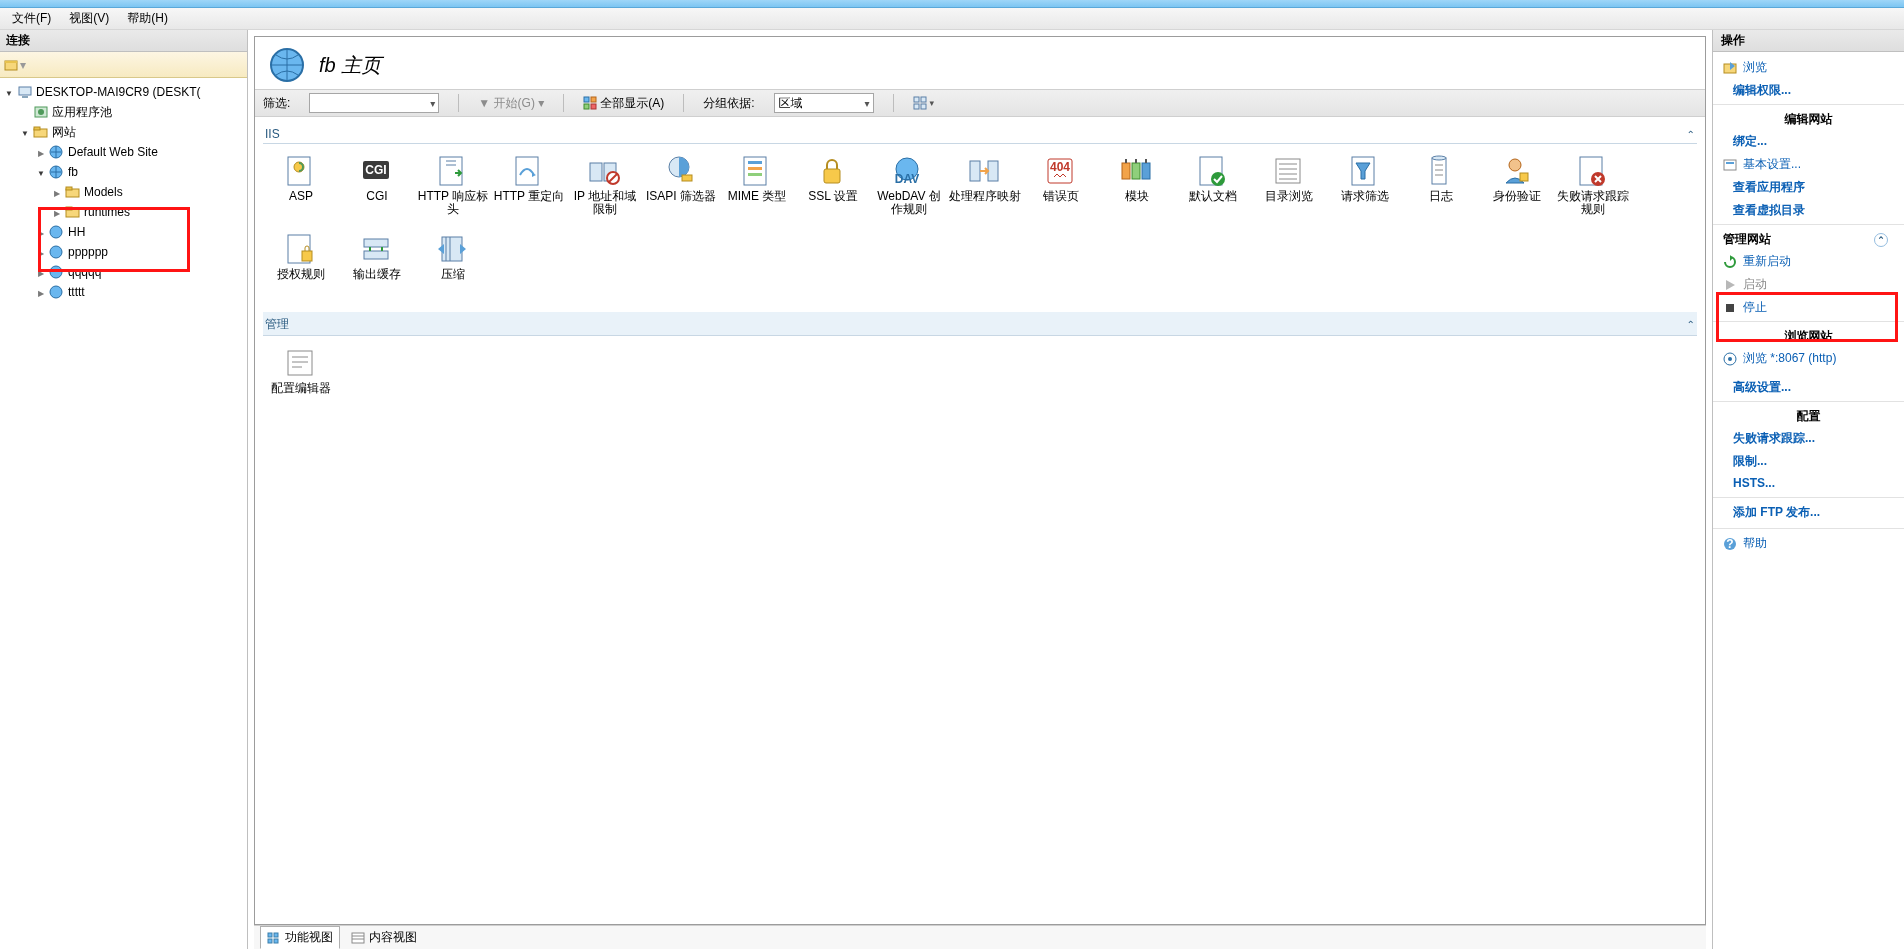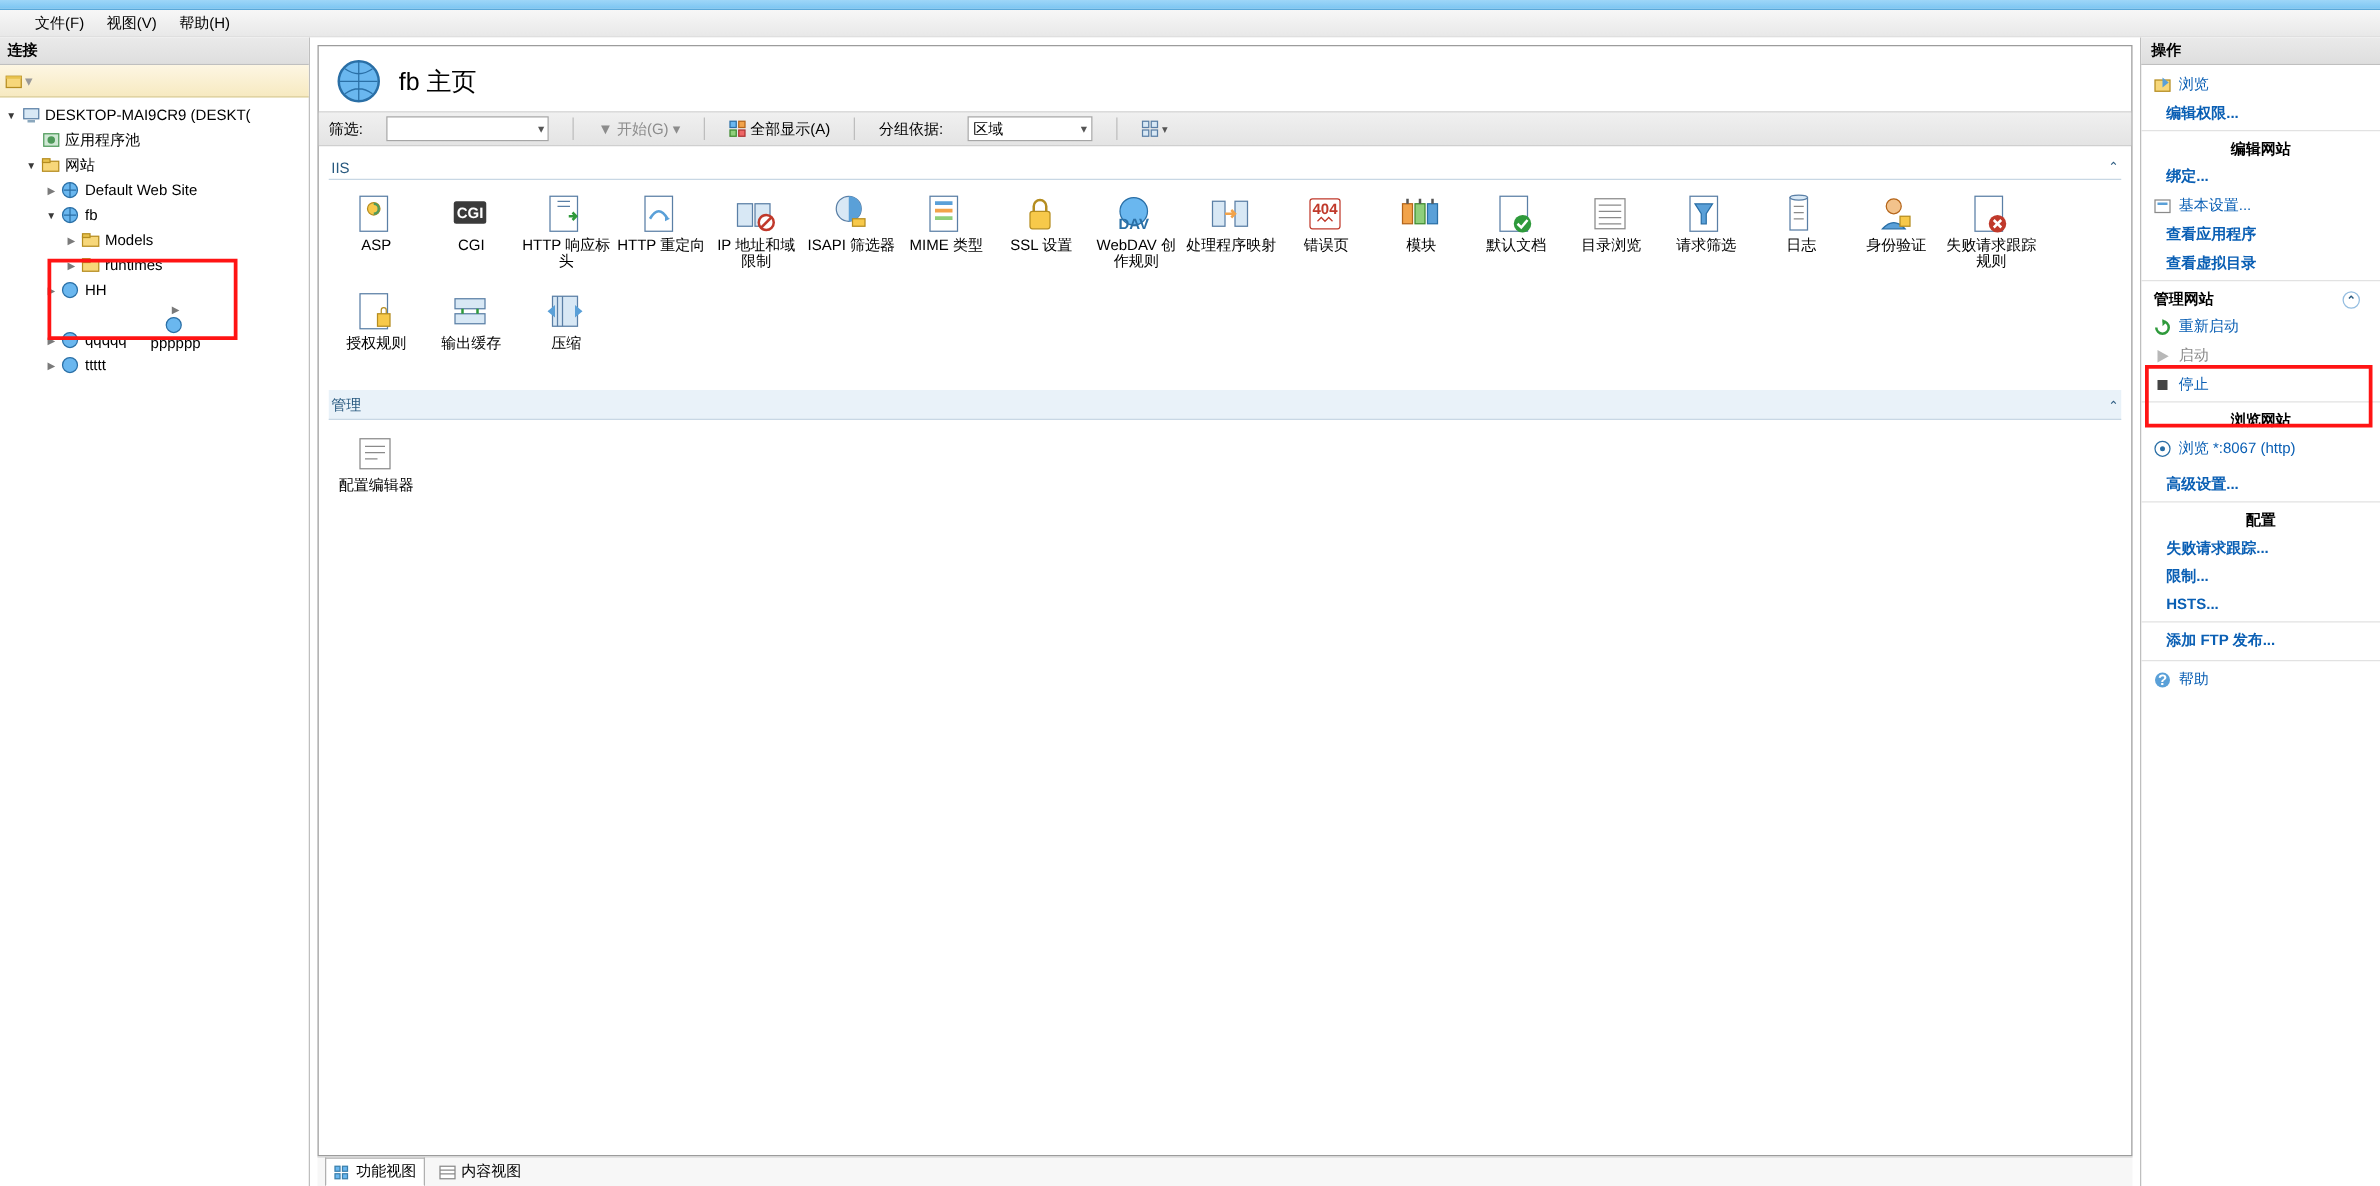--- a/index.html
+++ b/index.html
@@ -1,40 +1,40 @@
 <!DOCTYPE html>
 <html><head>
 <meta charset="utf-8">
 <style>
 * { box-sizing: border-box; margin: 0; padding: 0; font-family: "Microsoft YaHei", "Segoe UI", Tahoma, sans-serif; font-size: 12px; }
 html, body { width: 1904px; height: 949px; overflow: hidden; background: #fff; }
 
 .titlebar { height: 8px; background: linear-gradient(#9ed6f8,#7cc5f2); border-bottom:1px solid #5aa8d9; }
-.menubar { height: 22px; background: linear-gradient(#f7f7f7,#e8e8e8); border-bottom:1px solid #d6d6d6; display:flex; align-items:center; padding-left:20px; gap:2px; }
+.menubar { height: 22px; background: linear-gradient(#f7f7f7,#e8e8e8); border-bottom:1px solid #d6d6d6; display:flex; align-items:center; padding-left:4px; gap:2px; }
 .menubar .mi { padding:2px 8px; cursor:default; }
 
 .body { display:flex; height: calc(100% - 8px - 22px); }
 
 
 .leftpanel { width: 248px; border-right:1px solid #bfbfbf; display:flex; flex-direction:column; background:#fff; }
 .leftpanel .hdr { height:22px; background: linear-gradient(#eaeaea,#dedede); border-bottom:1px solid #bfbfbf; display:flex; align-items:center; padding-left:6px; font-weight:bold;}
 .left-toolbar { height:26px; background: linear-gradient(#fdf6e3,#f7eac1); border-bottom:1px solid #d8c88a; display:flex; align-items:center; padding-left:4px; gap:2px;}
 .tree { flex:1; overflow:auto; padding:4px 0 0 2px; }
 .row { display:flex; align-items:center; height:20px; white-space:nowrap; cursor:default; }
 .row .arrow { width:14px; text-align:center; color:#555; font-size:10px; }
 .row .arrow.empty::before { content:""; }
 .row .arrow.closed::before { content:"▶"; font-size:8px; color:#7a7a7a;}
 .row .arrow.open::before { content:"▼"; font-size:8px; color:#3a3a3a;}
 .row .icon { width:18px; height:16px; margin-right:2px; display:inline-flex; align-items:center; justify-content:center;}
 .redbox1 { position:absolute; left:38px; top:177px; width:152px; height:65px; border:3px solid #ff1414; pointer-events:none;}
 
 
 .center { flex:1; display:flex; flex-direction:column; padding:6px 6px 0 6px; background:#fff; position:relative;}
 .center-border { border:1px solid #9c9c9c; flex:1; display:flex; flex-direction:column; }
-.page-title { display:flex; align-items:center; gap:14px; padding:10px 14px 6px 14px; }
+.page-title { display:flex; align-items:center; gap:14px; padding:10px 14px 6px 14px;font-style:italic; }
 .page-title .globe { width:36px; height:36px; }
 .page-title h1 { font-size:20px; font-weight:normal; }
 
 .filterbar { height:28px; background: linear-gradient(#f0f0f0,#e4e4e4); border-top:1px solid #cfcfcf; border-bottom:1px solid #cfcfcf; display:flex; align-items:center; padding:0 8px; gap:19px;}
 .filterbar .sep { width:1px; height:18px; background:#bdbdbd; }
 .combo { height:20px; border:1px solid #a6a6a6; background:#fff; display:inline-flex; align-items:center; padding:0 16px 0 4px; position:relative; min-width:110px;}
 .combo::after { content:"▾"; position:absolute; right:3px; font-size:10px; color:#555;}
 .greyed { color:#8c8c8c; }
 
 .content-scroll { flex:1; overflow:auto; padding:2px 8px 8px 8px; }
@@ -162,21 +162,21 @@
       </div>
       <div class="row" style="padding-left:32px;">
         <span class="arrow closed"></span>
         <span class="icon">
             <svg width="16" height="14">
               <circle cx="7" cy="7" r="6" fill="#6ab7ef" stroke="#2a6fa6"></circle>
             </svg>
           </span>
         <span>HH</span>
       </div>
-      <div class="row" style="padding-left:32px;flex-direction:column;">
+      <div class="row" style="padding-left:32px;">
         <span class="arrow closed"></span>
         <span class="icon">
             <svg width="16" height="14">
               <circle cx="7" cy="7" r="6" fill="#6ab7ef" stroke="#2a6fa6"></circle>
             </svg>
           </span>
         <span>pppppp</span>
       </div>
       <div class="row" style="padding-left:32px;">
         <span class="arrow closed"></span>

